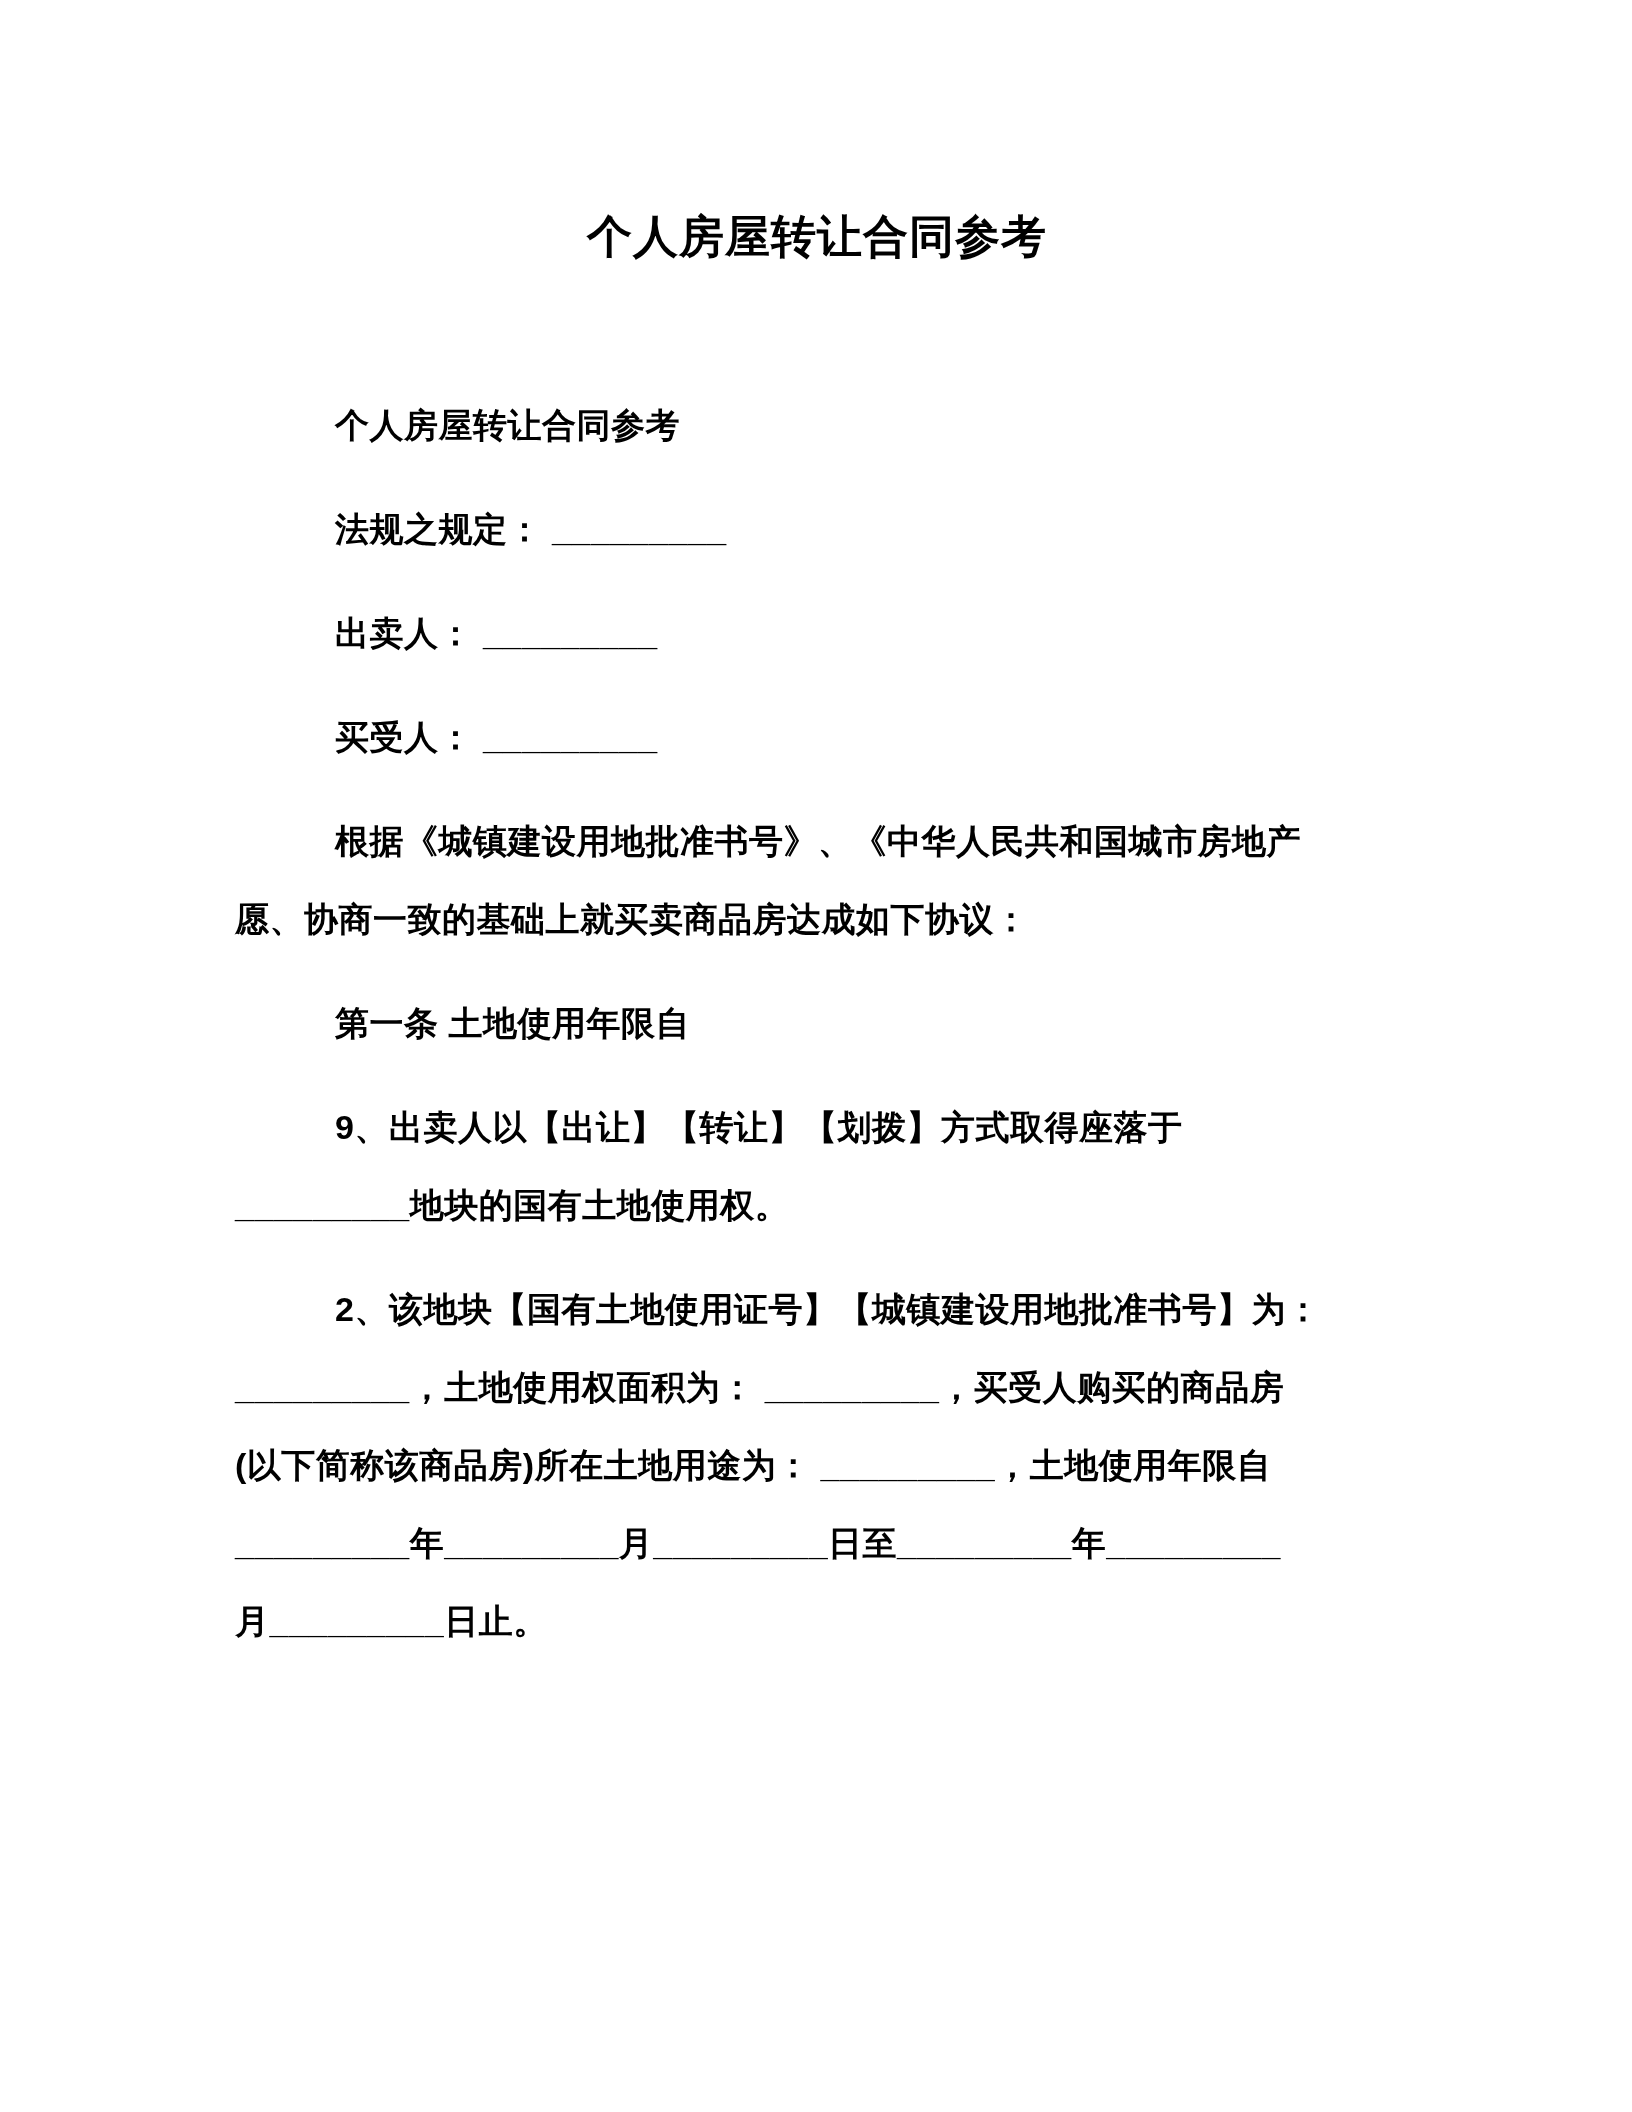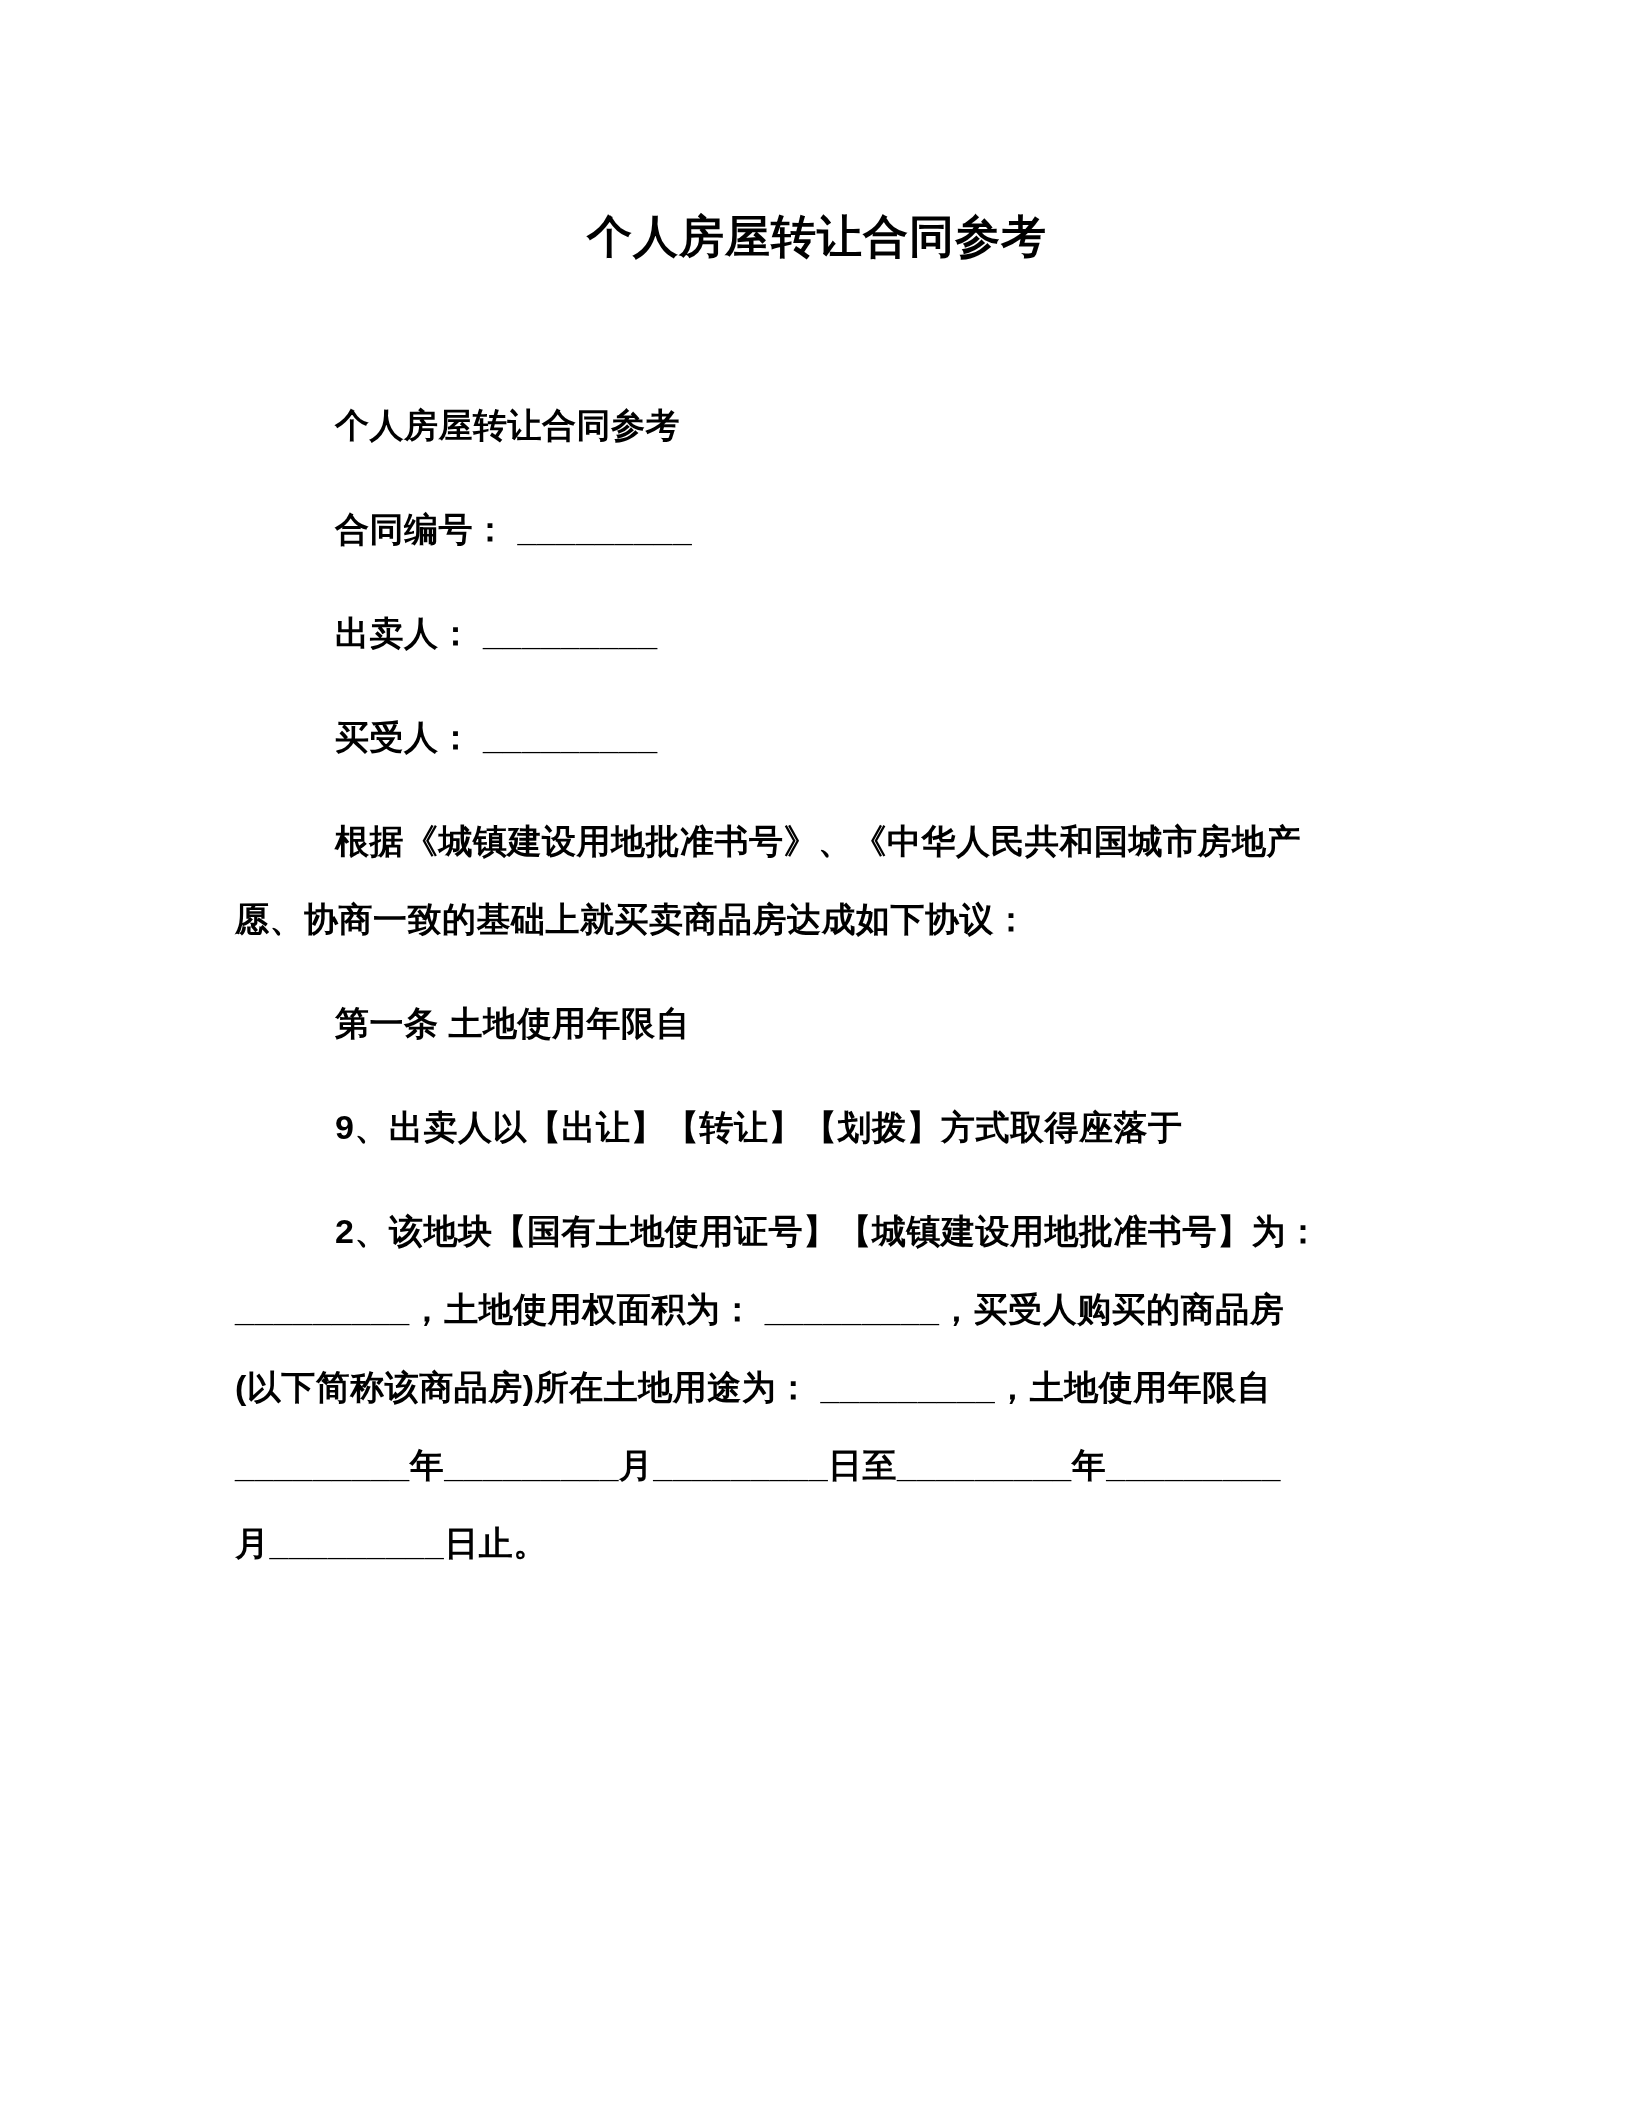--- a/index.html
+++ b/index.html
@@ -50,35 +50,36 @@
 </style>
 </head>
 <body>
 
 <div class="page">
 
   <h1 class="doc-title">个人房屋转让合同参考</h1>
 
   <p class="line indent after-title">个人房屋转让合同参考</p>
 
-  <p class="line indent para">合同编号： _________</p>
+  <p class="line indent para">法规之规定： _________</p>
 
   <p class="line indent para">出卖人： _________</p>
 
   <p class="line indent para">买受人： _________</p>
 
   <p class="line indent para">根据《城镇建设用地批准书号》、《中华人民共和国城市房地产</p>
 
 
   <p class="line">愿、协商一致的基础上就买卖商品房达成如下协议：</p>
 
   <p class="line indent para">第一条 土地使用年限自</p>
 
   <p class="line indent para">9、出卖人以【出让】【转让】【划拨】方式取得座落于</p>
 
+  <p class="line">_________地块的国有土地使用权。</p>
 
   <p class="line indent para">2、该地块【国有土地使用证号】【城镇建设用地批准书号】为：</p>
 
   <p class="line">_________，土地使用权面积为： _________，买受人购买的商品房</p>
 
   <p class="line">(以下简称该商品房)所在土地用途为： _________，土地使用年限自</p>
 
   <p class="line">_________年_________月_________日至_________年_________</p>
 
   <p class="line">月_________日止。</p>

